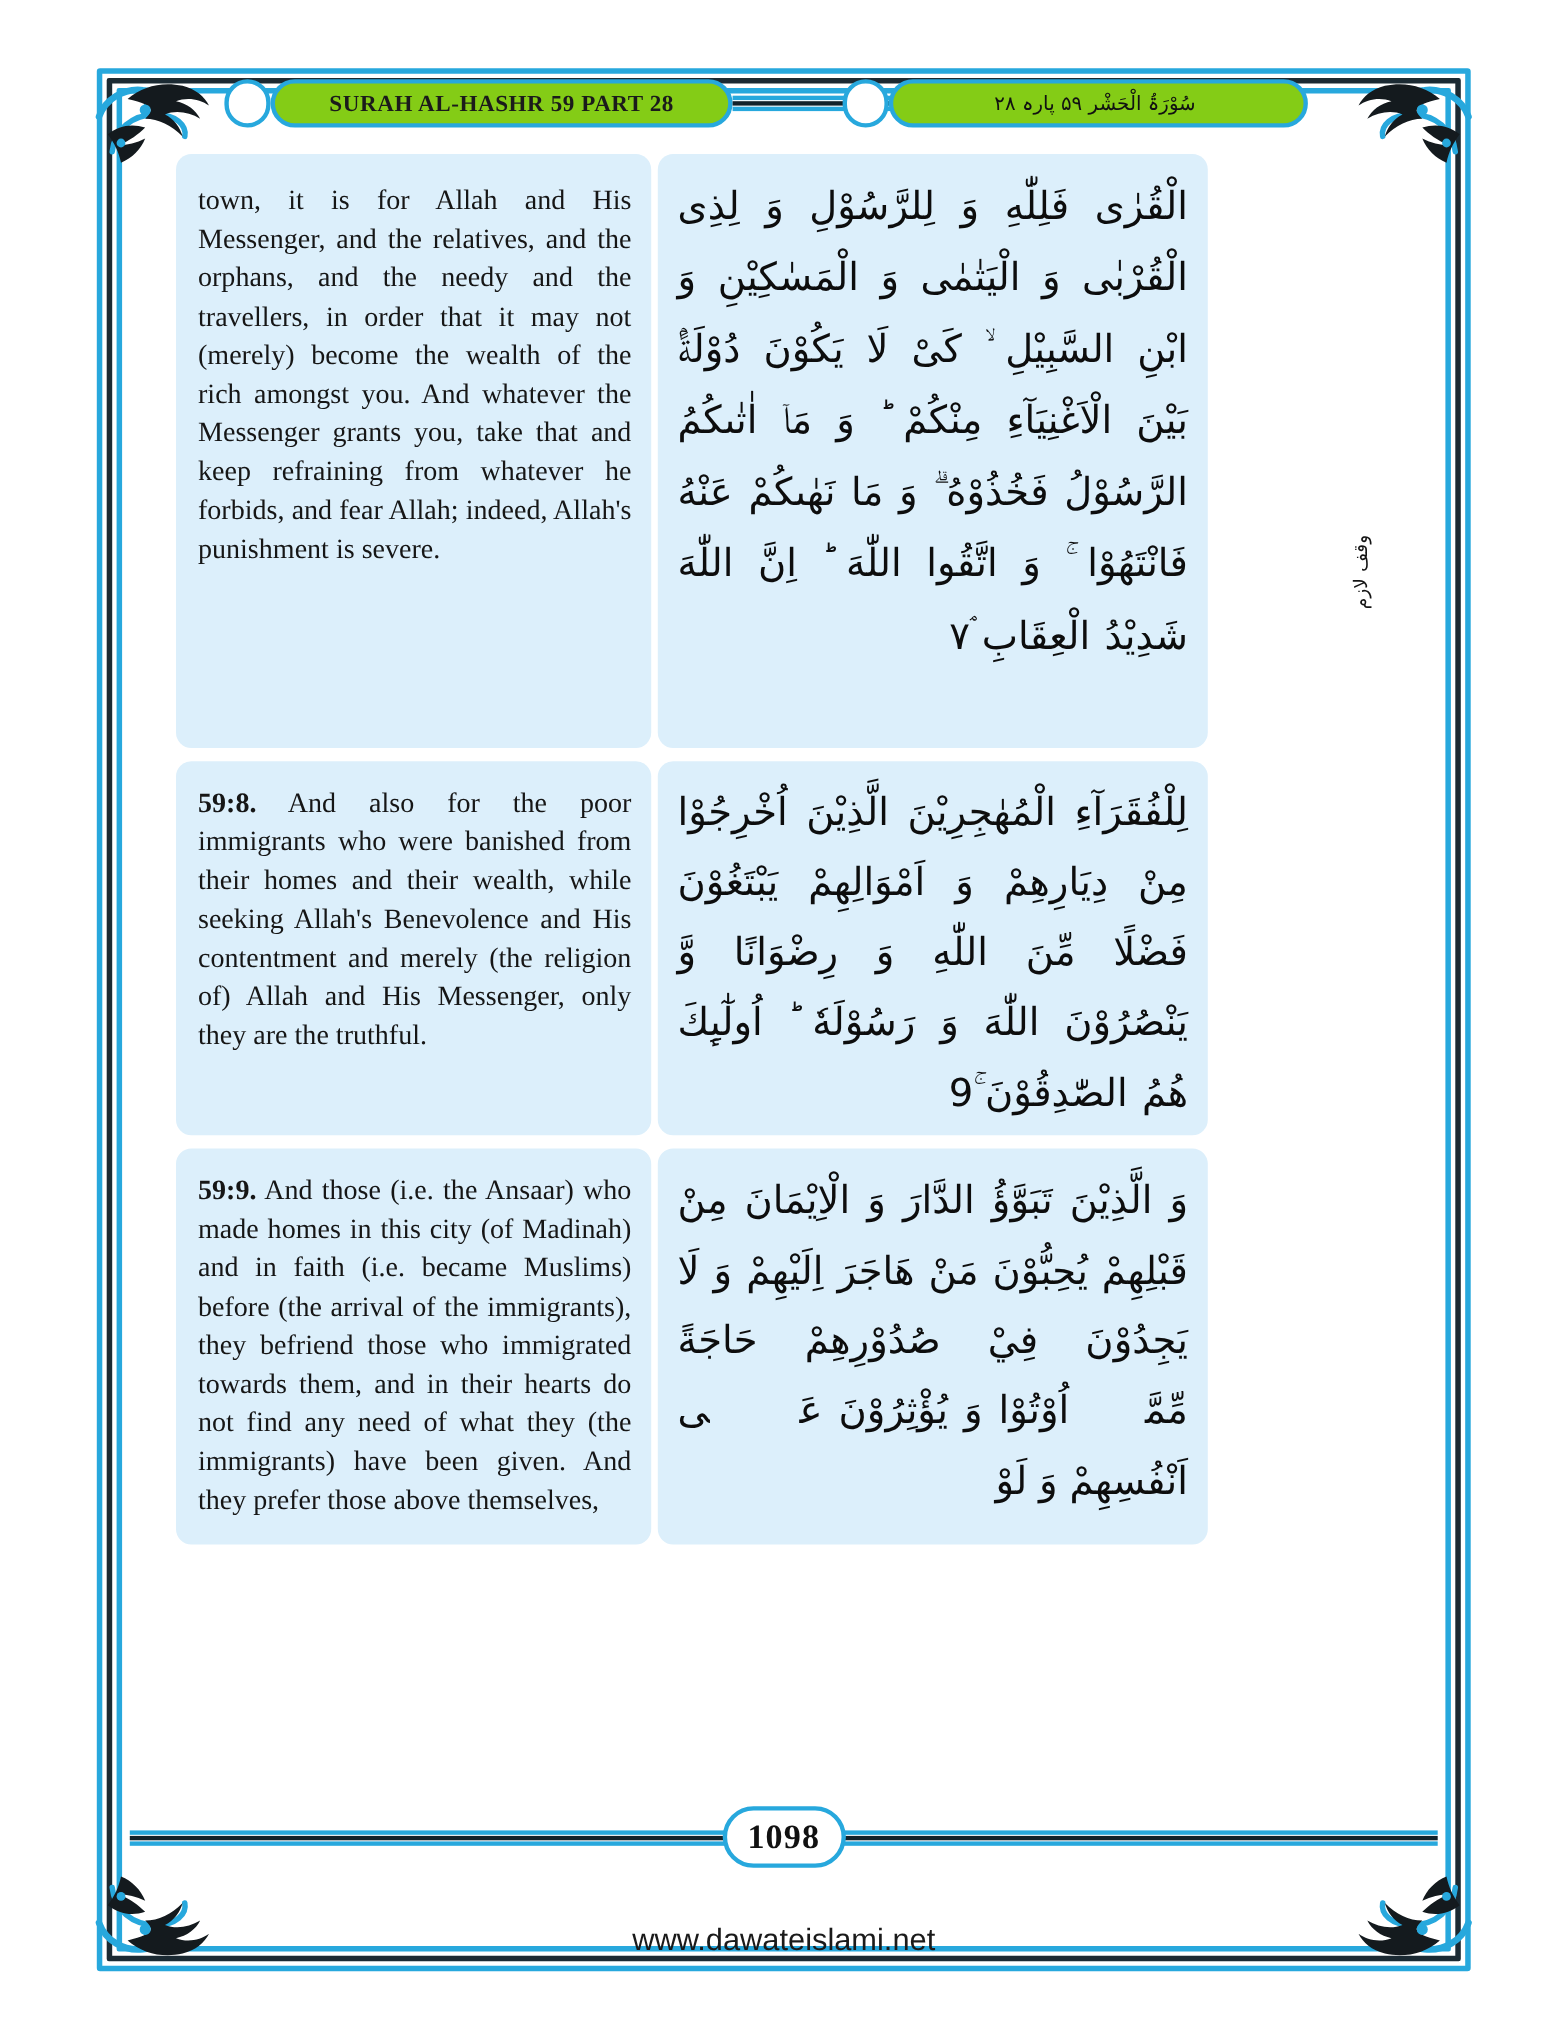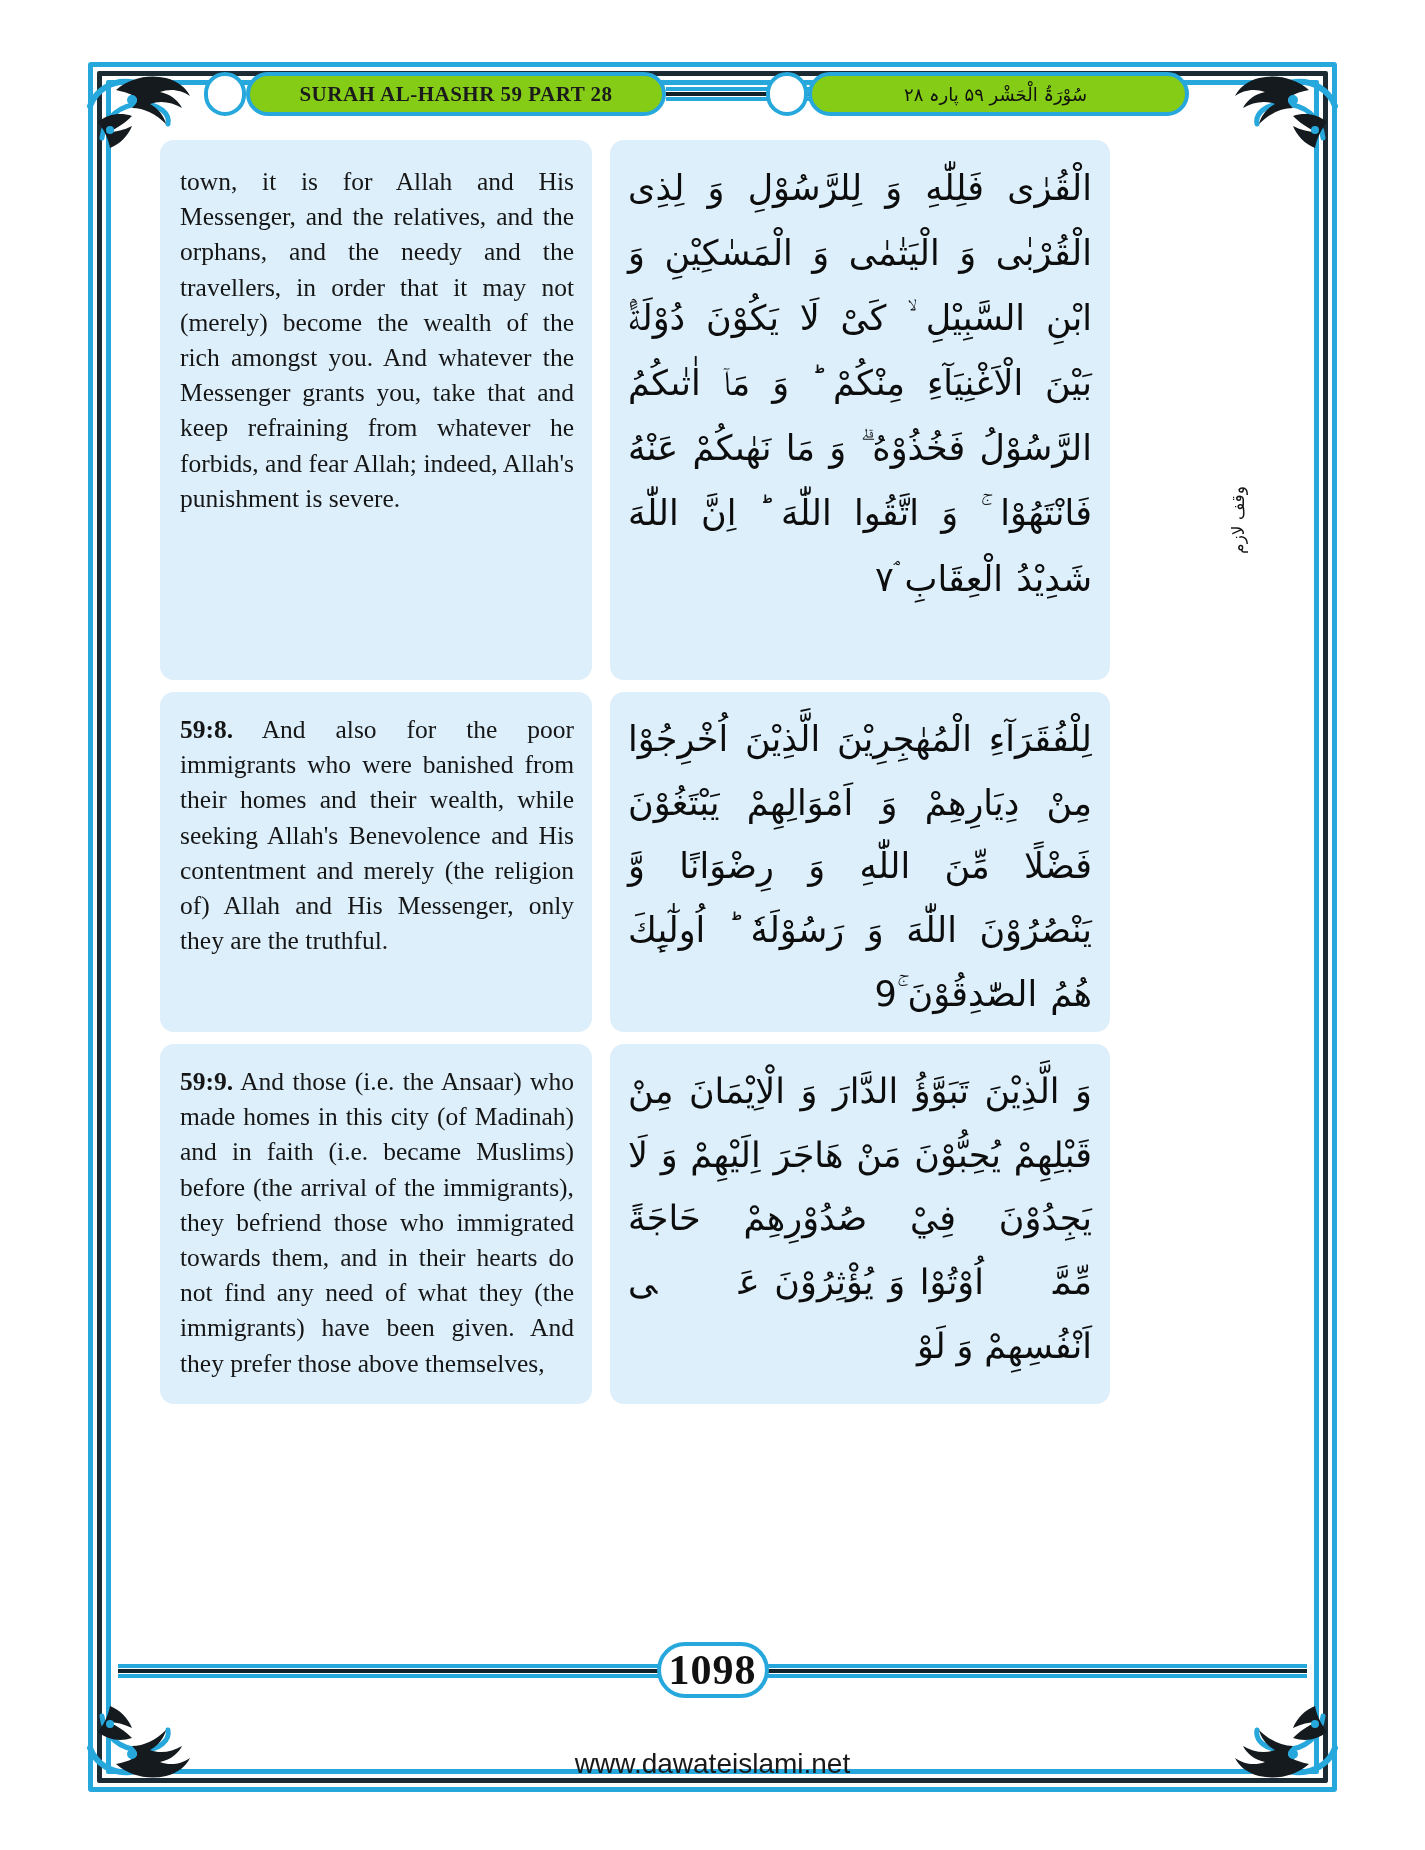--- a/index.html
+++ b/index.html
@@ -136,21 +136,21 @@
   
   .content {
     position: absolute;
     left: 160px;
     top: 140px;
     width: 1062px;
     height: 1290px;
   }
   .verse-row {
     display: flex;
-    gap: 18px;
+    gap: 6px;
     margin-bottom: 12px;
   }
   .cell {
     background: #dceffb;
     border-radius: 14px;
     box-sizing: border-box;
   }
   .cell.en {
     width: 432px;
     padding: 22px 18px 20px 20px;
@@ -241,21 +241,21 @@
     border: 4px solid #27a8dd;
     border-radius: 30px;
     background: #ffffff;
     display: flex;
     align-items: center;
     justify-content: center;
     box-sizing: border-box;
   }
   .page-num {
     font-family: "Liberation Serif", serif;
-    font-size: 42px;
+    font-size: 31px;
     font-weight: bold;
     color: #111;
     letter-spacing: 1px;
   }
   .manzil {
     position: absolute;
     left: 0; right: 0;
     top: 88px;
     text-align: center;
     font-family: "DejaVu Sans", sans-serif;

